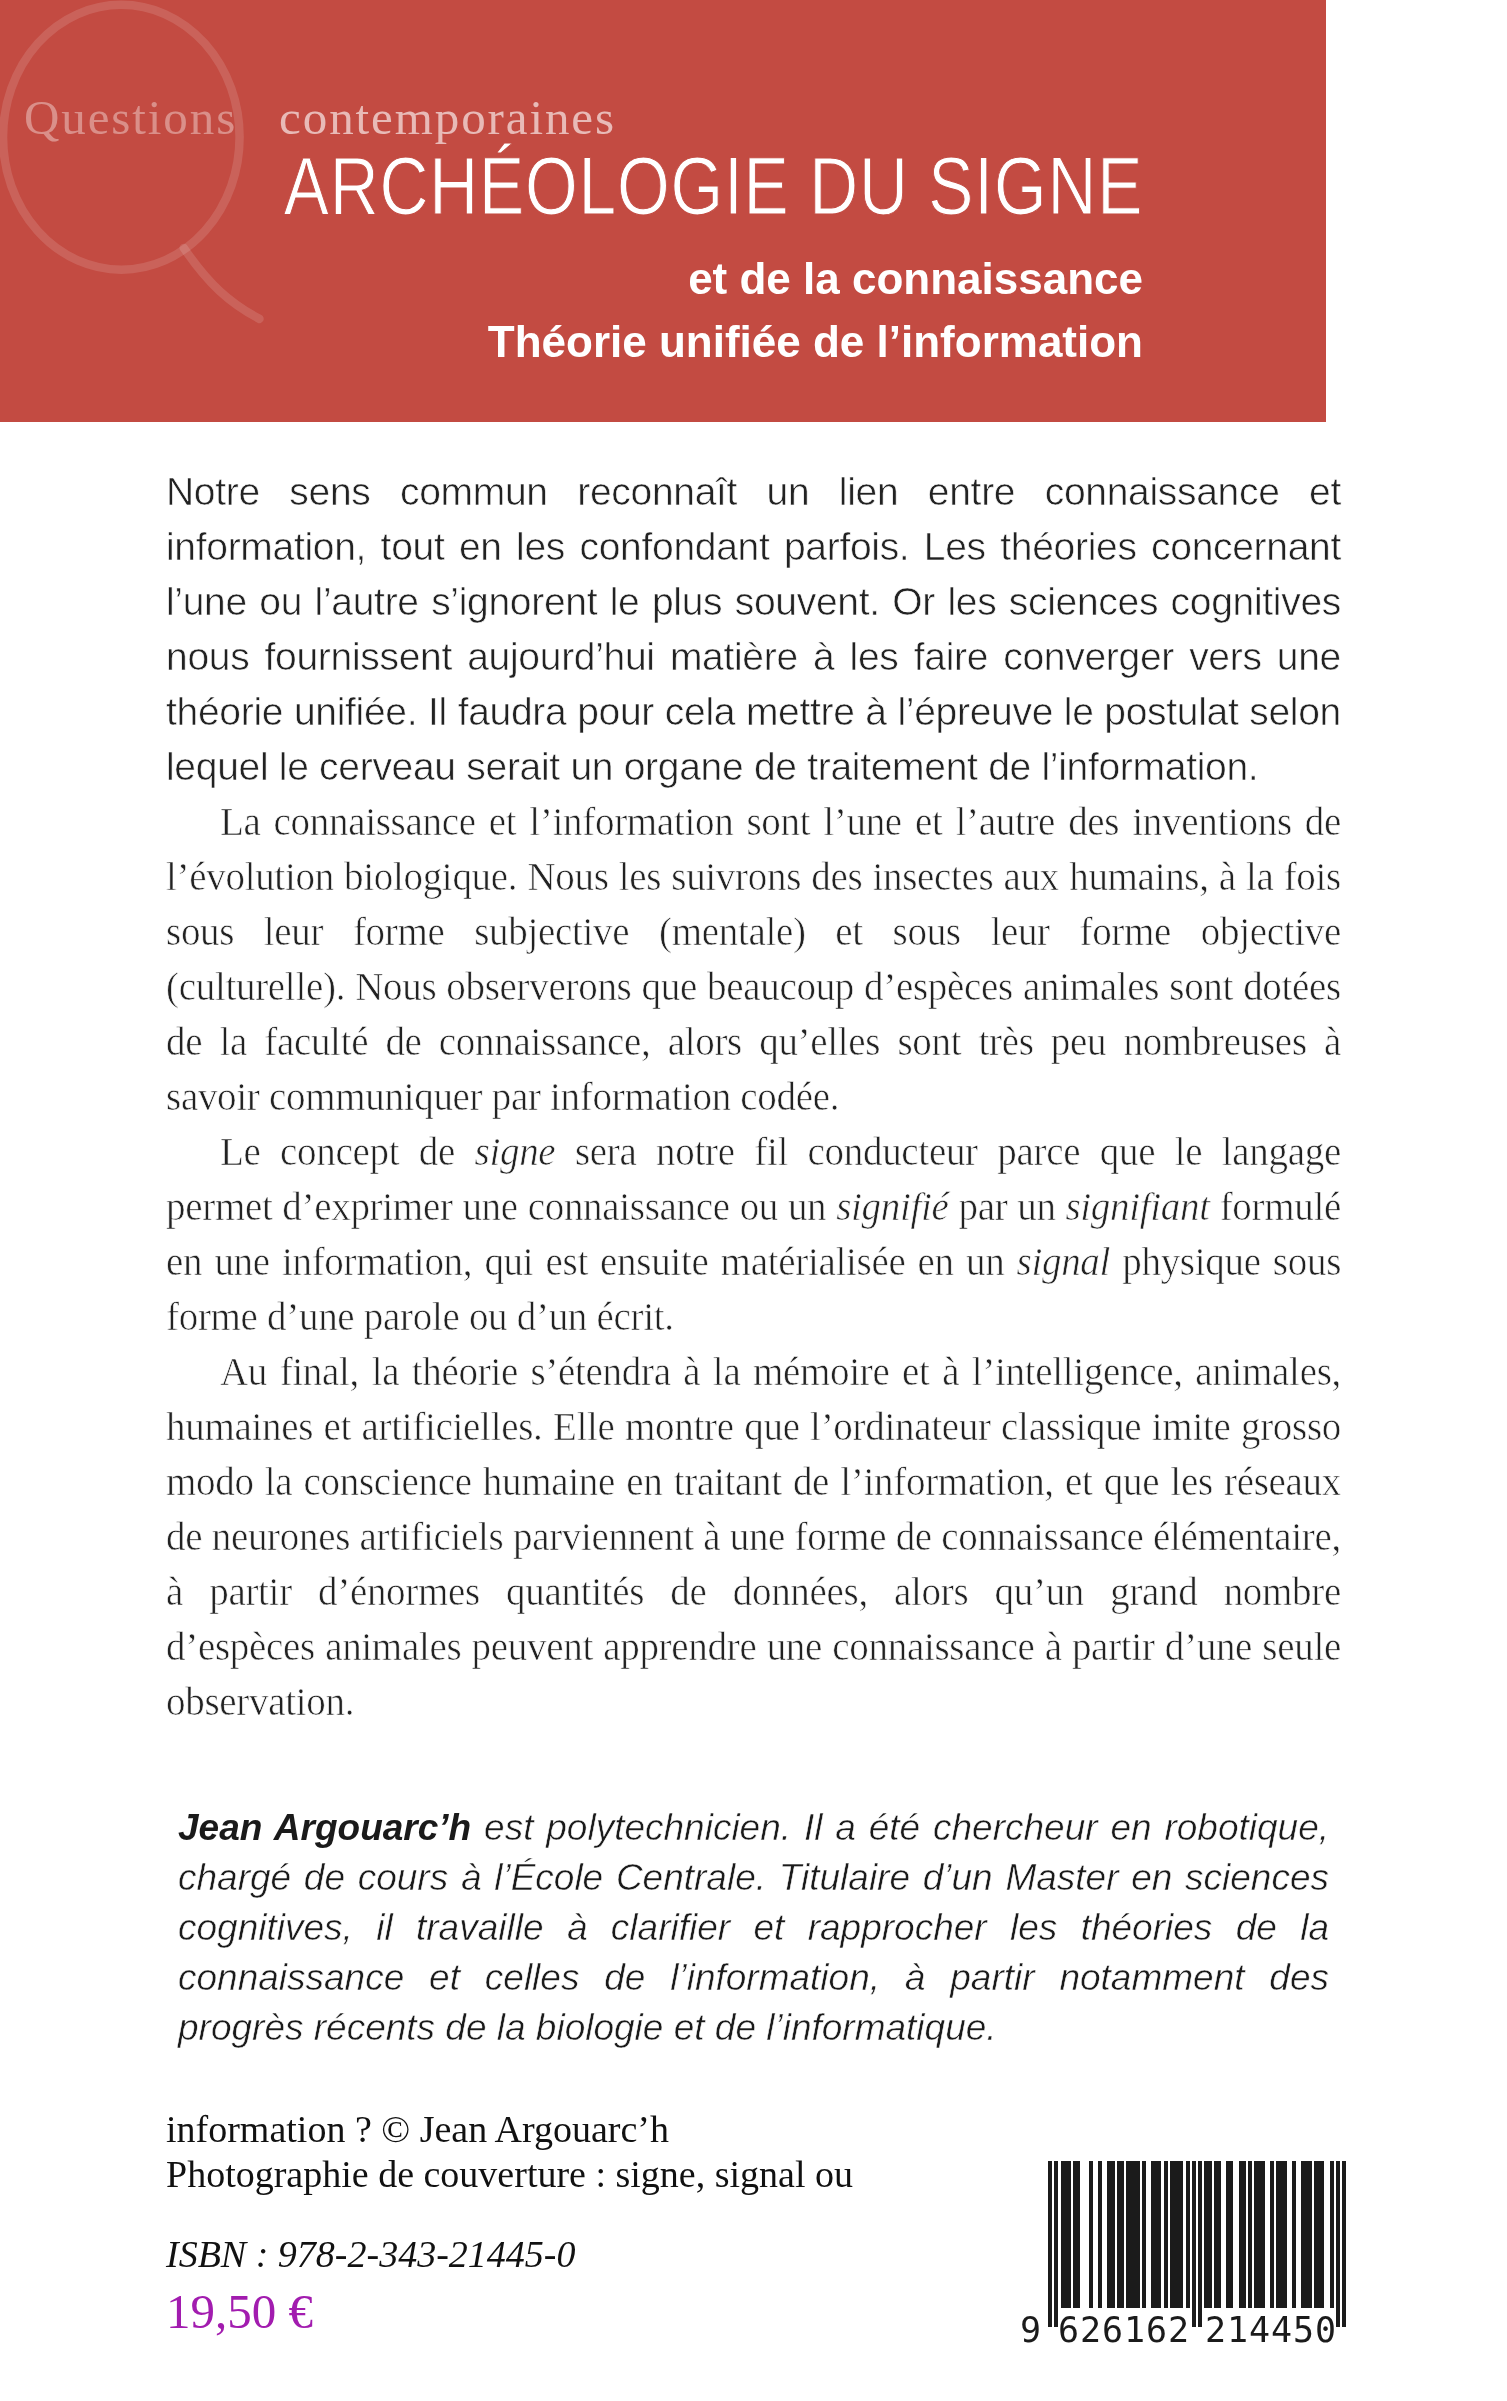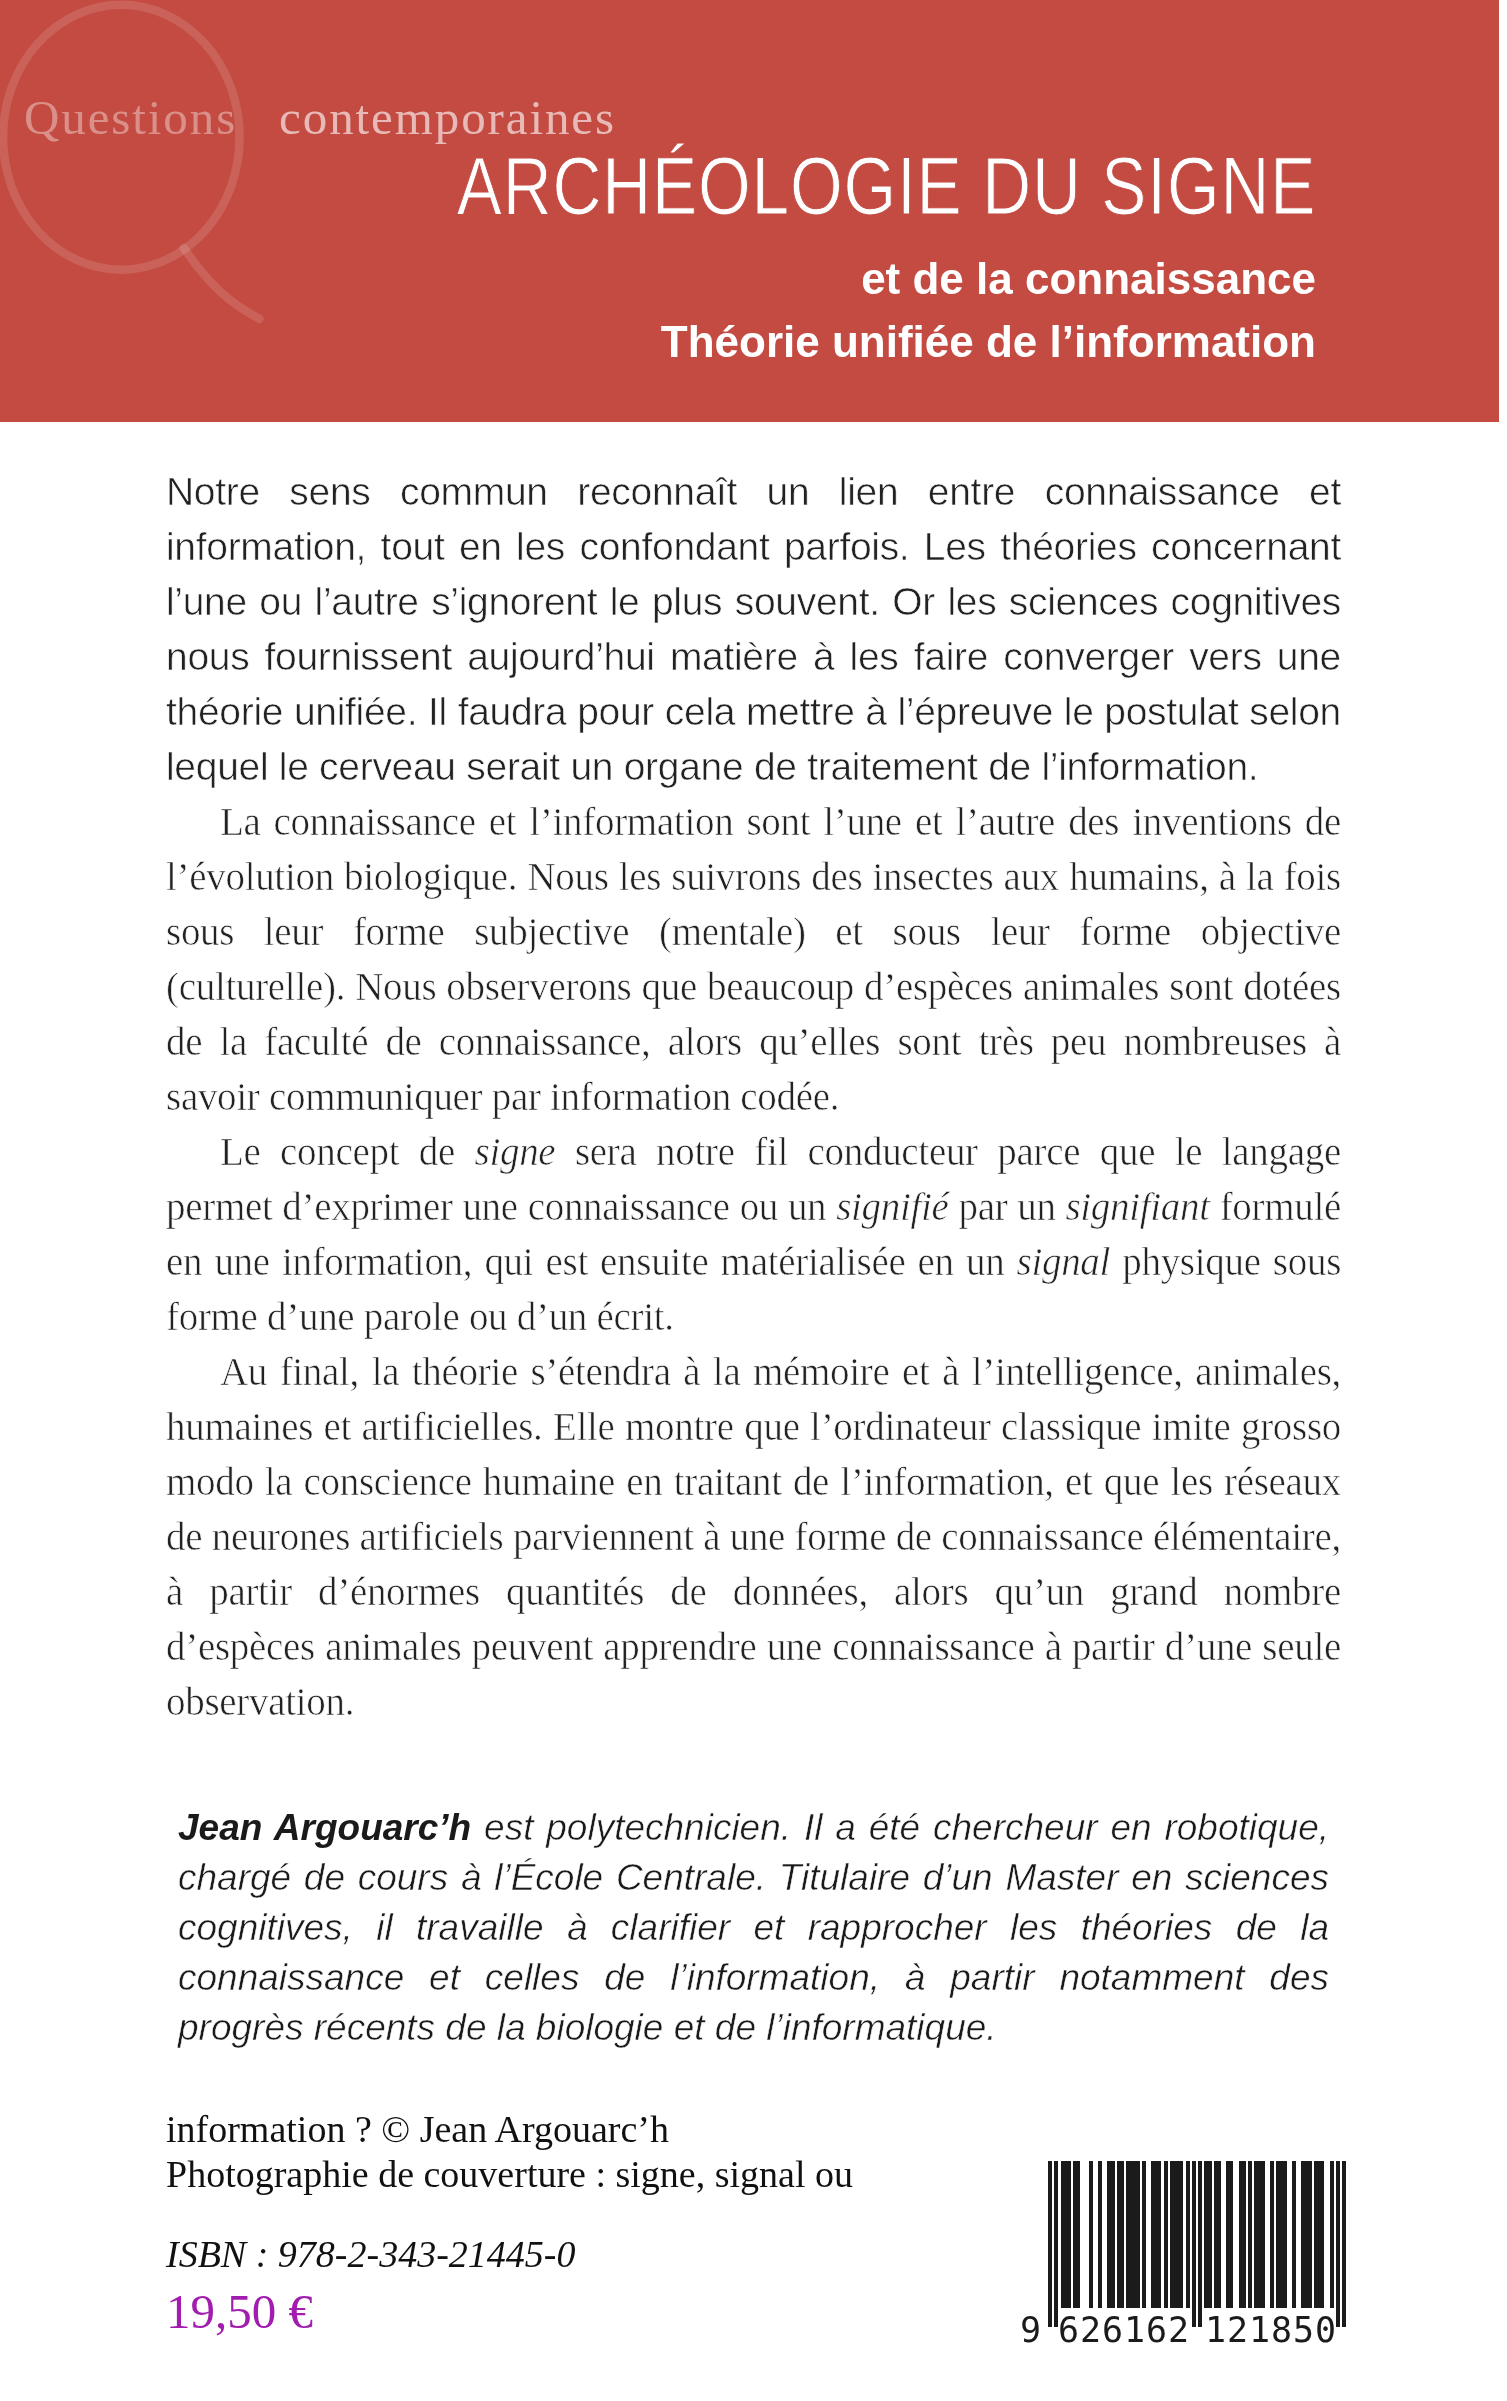--- a/index.html
+++ b/index.html
@@ -3,21 +3,21 @@
 <meta charset="utf-8">
 <style>
   html,body { margin:0; padding:0; background:#888; }
   .page {
     position:relative; width:1508px; height:2402px; background:#ffffff;
     font-family:"Liberation Sans", sans-serif; overflow:hidden;
     margin:0 auto;
   }
   
   .banner {
-    position:absolute; left:0; top:0; width:1499px; height:422px;
+    position:absolute; left:0; top:0; width:1326px; height:422px;
     background:#c34b42; overflow:hidden;
   }
   .qmark { position:absolute; left:0; top:0; }
   .series {
     position:absolute; left:24px; top:89px; white-space:nowrap;
     font-family:"Liberation Serif", serif; font-size:49px; letter-spacing:1.9px;
   }
   .series-left  { color:rgba(255,255,255,0.38); }
   .series-right { color:rgba(255,255,255,0.62); margin-left:42px; }
   .title-block { position:absolute; top:148px; right:183px; text-align:right; color:#ffffff; }
@@ -161,18 +161,18 @@
           <div class="bar" style="left: 260px; width: 3.5px; height: 147px; background: rgb(27, 27, 27);"></div>
           <div class="bar" style="left: 266px; width: 3.5px; height: 147px; background: rgb(27, 27, 27);"></div>
           <div class="bar" style="left: 269px; width: 3.5px; height: 147px; background: rgb(27, 27, 27);"></div>
           <div class="bar" style="left: 272px; width: 3.5px; height: 147px; background: rgb(27, 27, 27);"></div>
           <div class="bar" style="left: 282px; width: 3.5px; height: 147px; background: rgb(27, 27, 27);"></div>
           <div class="bar" style="left: 288px; width: 3.5px; height: 166px; background: rgb(27, 27, 27);"></div>
           <div class="bar" style="left: 294px; width: 3.5px; height: 166px; background: rgb(27, 27, 27);"></div>
         </div>
       <div class="bc-digit bc-first">9</div>
       <div class="bc-digit bc-left">626162</div>
-      <div class="bc-digit bc-right">121850</div>
+      <div class="bc-digit bc-right">214450</div>
     </div>
   </footer>
 
 </div>
 
 
 </body></html>

